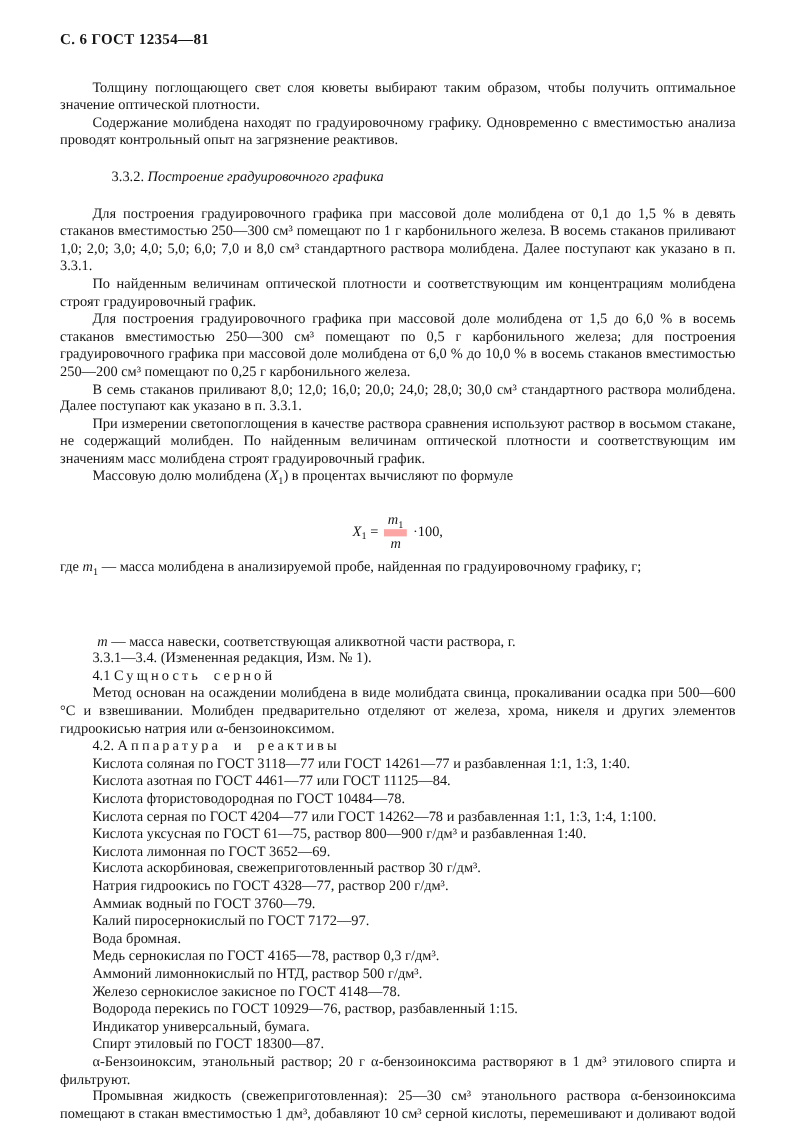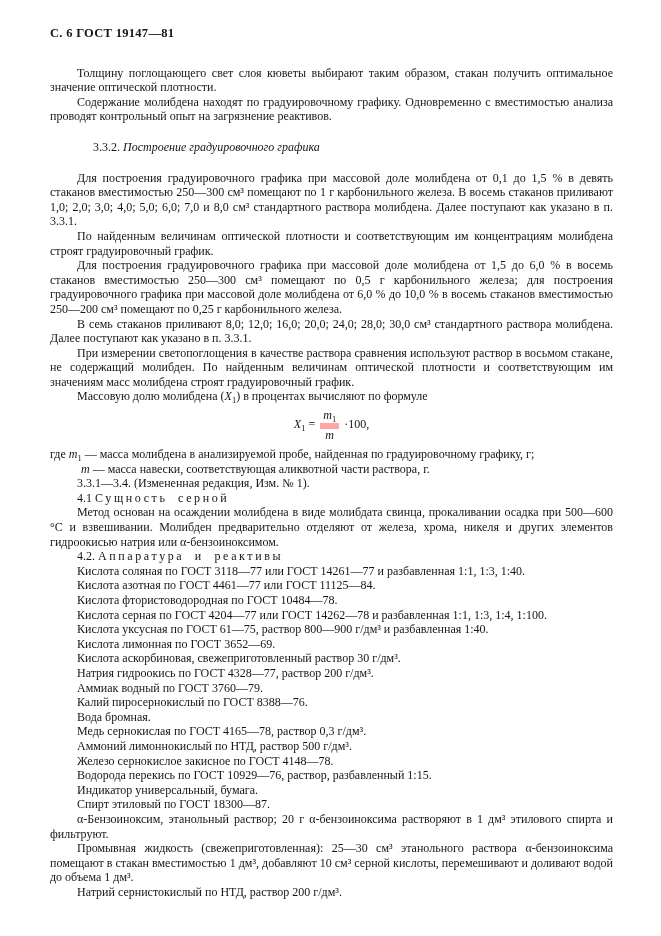--- a/index.html
+++ b/index.html
@@ -30,49 +30,49 @@
   .h-sp { margin: 0; text-indent: 27px; }
   .h-sp .t { letter-spacing: 2.6px; word-spacing: 5px; }
   .h-center {
     text-align: center;
     font-weight: bold;
     margin: 9px 0 5px 0;
     text-indent: 0;
   }
   .formula {
     text-align: center;
-    margin: 5px 0 5px 0;
+    margin: 23px 0 5px 0;
   }
   .var { font-style: italic; }
   sub { font-size: 8.5px; line-height: 0; vertical-align: -3px; }
   .frac {
     display: inline-block;
     vertical-align: middle;
     text-align: center;
     margin: 0 2px;
   }
   .frac .fn {
     display: block;
     border-bottom: 6px solid #fca5a5;
     padding: 0 3px 1px 3px;
     line-height: 13px;
   }
   .frac .fd { display: block; line-height: 13px; }
   .where p { margin: 0; text-align: justify; text-indent: 0; }
-  .where .w2 { padding-left: 31px; }
+  .where .w2 { padding-left: 31px; margin-top: 47px; }
   .bold { font-weight: normal; }
 </style>
 </head>
 <body>
 
 <div class="page">
 
-  <p class="hdr">С. 6 ГОСТ 19147—81</p>
+  <p class="hdr">С. 6 ГОСТ 12354—81</p>
 
-  <p class="body">Толщину поглощающего свет слоя кюветы выбирают таким образом, стакан получить оптимальное значение оптической плотности.</p>
+  <p class="body">Толщину поглощающего свет слоя кюветы выбирают таким образом, чтобы получить оптимальное значение оптической плотности.</p>
   <p class="body">Содержание молибдена находят по градуировочному графику. Одновременно с вместимостью анализа проводят контрольный опыт на загрязнение реактивов.</p>
 
   <p class="h-it"><span>3.3.2.</span> <span class="t">Построение градуировочного графика</span></p>
 
   <p class="body">Для построения градуировочного графика при массовой доле молибдена от 0,1 до 1,5 % в девять стаканов вместимостью 250—300 см³ помещают по 1 г карбонильного железа. В восемь стаканов приливают 1,0; 2,0; 3,0; 4,0; 5,0; 6,0; 7,0 и 8,0 см³ стандартного раствора молибдена. Далее поступают как указано в п. 3.3.1.</p>
   <p class="body">По найденным величинам оптической плотности и соответствующим им концентрациям молибдена строят градуировочный график.</p>
   <p class="body">Для построения градуировочного графика при массовой доле молибдена от 1,5 до 6,0 % в восемь стаканов вместимостью 250—300 см³ помещают по 0,5 г карбонильного железа; для построения градуировочного графика при массовой доле молибдена от 6,0 % до 10,0 % в восемь стаканов вместимостью 250—200 см³ помещают по 0,25 г карбонильного железа.</p>
   <p class="body">В семь стаканов приливают 8,0; 12,0; 16,0; 20,0; 24,0; 28,0; 30,0 см³ стандартного раствора молибдена. Далее поступают как указано в п. 3.3.1.</p>
   <p class="body">При измерении светопоглощения в качестве раствора сравнения используют раствор в восьмом стакане, не содержащий молибден. По найденным величинам оптической плотности и соответствующим им значениям масс молибдена строят градуировочный график.</p>
 
@@ -99,21 +99,21 @@
 
   <p class="body">Кислота соляная по ГОСТ 3118—77 или ГОСТ 14261—77 и разбавленная 1:1, 1:3, 1:40.</p>
   <p class="body">Кислота азотная по ГОСТ 4461—77 или ГОСТ 11125—84.</p>
   <p class="body">Кислота фтористоводородная по ГОСТ 10484—78.</p>
   <p class="body">Кислота серная по ГОСТ 4204—77 или ГОСТ 14262—78 и разбавленная 1:1, 1:3, 1:4, 1:100.</p>
   <p class="body">Кислота уксусная по ГОСТ 61—75, раствор 800—900 г/дм³ и разбавленная 1:40.</p>
   <p class="body">Кислота лимонная по ГОСТ 3652—69.</p>
   <p class="body">Кислота аскорбиновая, свежеприготовленный раствор 30 г/дм³.</p>
   <p class="body">Натрия гидроокись по ГОСТ 4328—77, раствор 200 г/дм³.</p>
   <p class="body">Аммиак водный по ГОСТ 3760—79.</p>
-  <p class="body">Калий пиросернокислый по ГОСТ 8388—76.</p>
+  <p class="body">Калий пиросернокислый по ГОСТ 7172—97.</p>
   <p class="body">Вода бромная.</p>
   <p class="body">Медь сернокислая по ГОСТ 4165—78, раствор 0,3 г/дм³.</p>
   <p class="body">Аммоний лимоннокислый по НТД, раствор 500 г/дм³.</p>
   <p class="body">Железо сернокислое закисное по ГОСТ 4148—78.</p>
   <p class="body">Водорода перекись по ГОСТ 10929—76, раствор, разбавленный 1:15.</p>
   <p class="body">Индикатор универсальный, бумага.</p>
   <p class="body">Спирт этиловый по ГОСТ 18300—87.</p>
 
   <p class="body">α-Бензоиноксим, этанольный раствор; 20 г α-бензоиноксима растворяют в 1 дм³ этилового спирта и фильтруют.</p>
   <p class="body">Промывная жидкость (свежеприготовленная): 25—30 см³ этанольного раствора α-бензоиноксима помещают в стакан вместимостью 1 дм³, добавляют 10 см³ серной кислоты, перемешивают и доливают водой до объема 1 дм³.</p>

